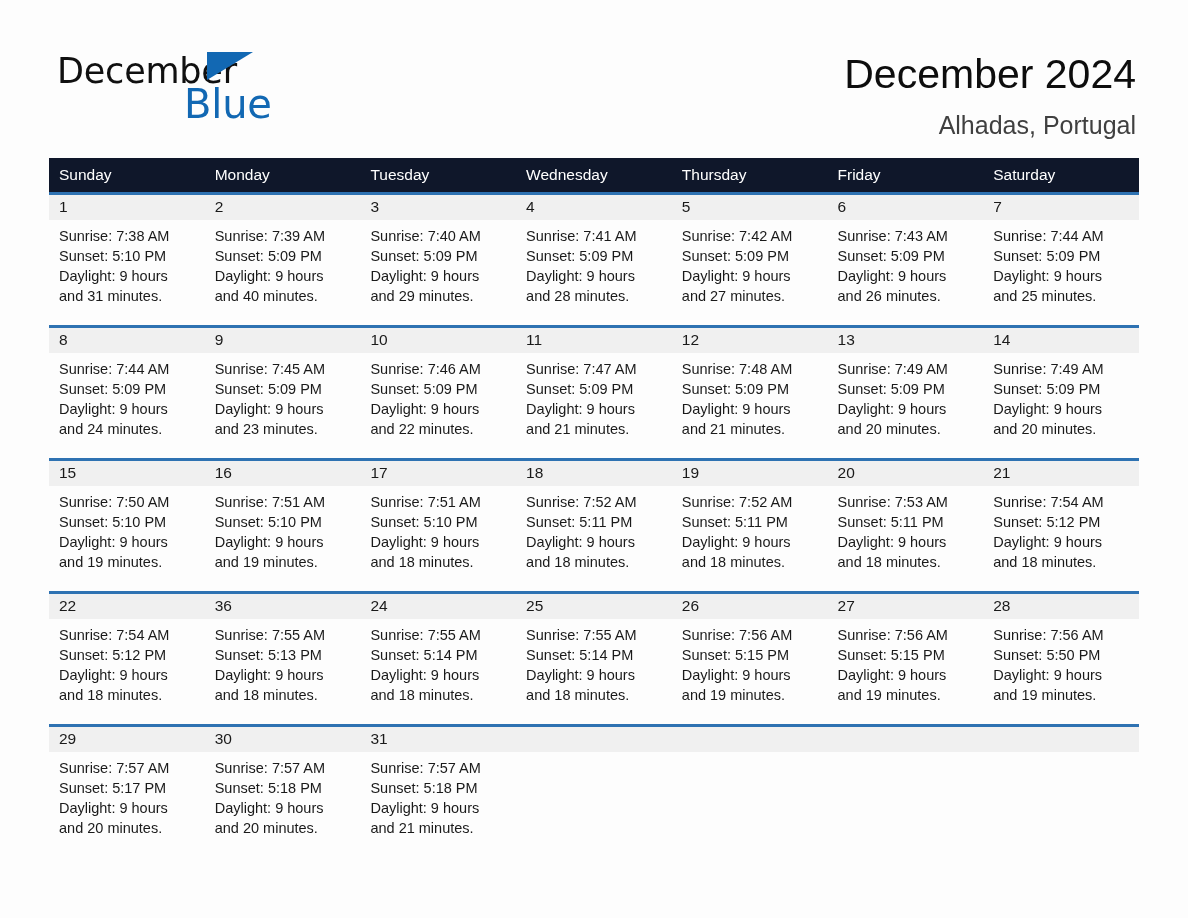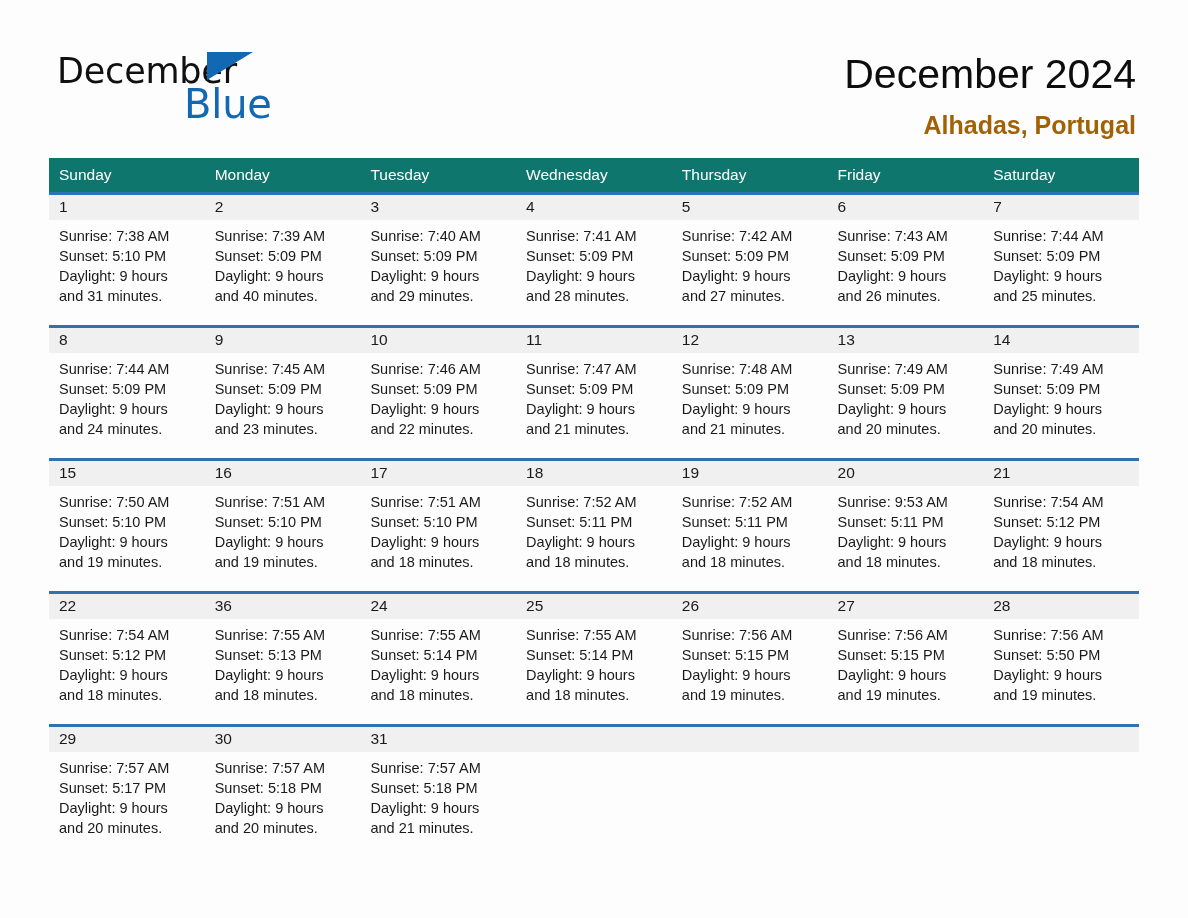--- a/index.html
+++ b/index.html
@@ -81,37 +81,37 @@
     line-height: 52px;
     font-weight: 400;
     color: #0d0d0d;
     letter-spacing: 0px;
     white-space: nowrap;
   }
   .location {
     margin-top: 10px;
     font-size: 25px;
     line-height: 30px;
-    font-weight: 700;
-    color: #a16207;
+    font-weight: 400;
+    color: #404040;
     white-space: nowrap;
   }
 
   
   .calendar {
     position: absolute;
     left: 49px;
     top: 158px;
     width: 1090px;
     border-collapse: collapse;
     table-layout: fixed;
   }
 
   .calendar th {
-    background: #0f766e;
+    background: #0f172a;
     color: #ffffff;
     font-size: 15.5px;
     font-weight: 400;
     text-align: left;
     padding: 8px 0 8px 10px;
     height: 17px;
     border: none;
   }
 
   .week-row > td {
@@ -416,21 +416,21 @@
                 <div class="cell-line">Daylight: 9 hours</div>
                 <div class="cell-line">and 18 minutes.</div>
               </div>
             </div>
           </td>
           <td>
             <div class="cell">
               <div class="cell-top-rule"></div>
               <div class="cell-daynum-strip"><span class="daynum">20</span></div>
               <div class="cell-body">
-                <div class="cell-line">Sunrise: 9:53 AM</div>
+                <div class="cell-line">Sunrise: 7:53 AM</div>
                 <div class="cell-line">Sunset: 5:11 PM</div>
                 <div class="cell-line">Daylight: 9 hours</div>
                 <div class="cell-line">and 18 minutes.</div>
               </div>
             </div>
           </td>
           <td>
             <div class="cell">
               <div class="cell-top-rule"></div>
               <div class="cell-daynum-strip"><span class="daynum">21</span></div>

